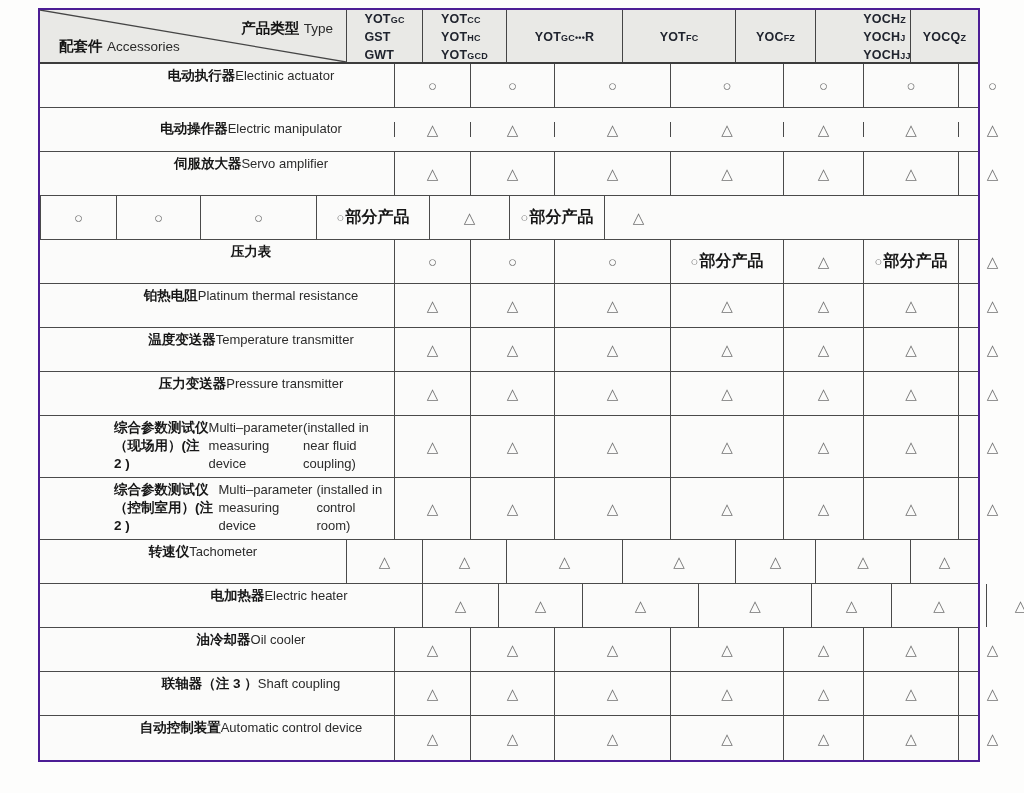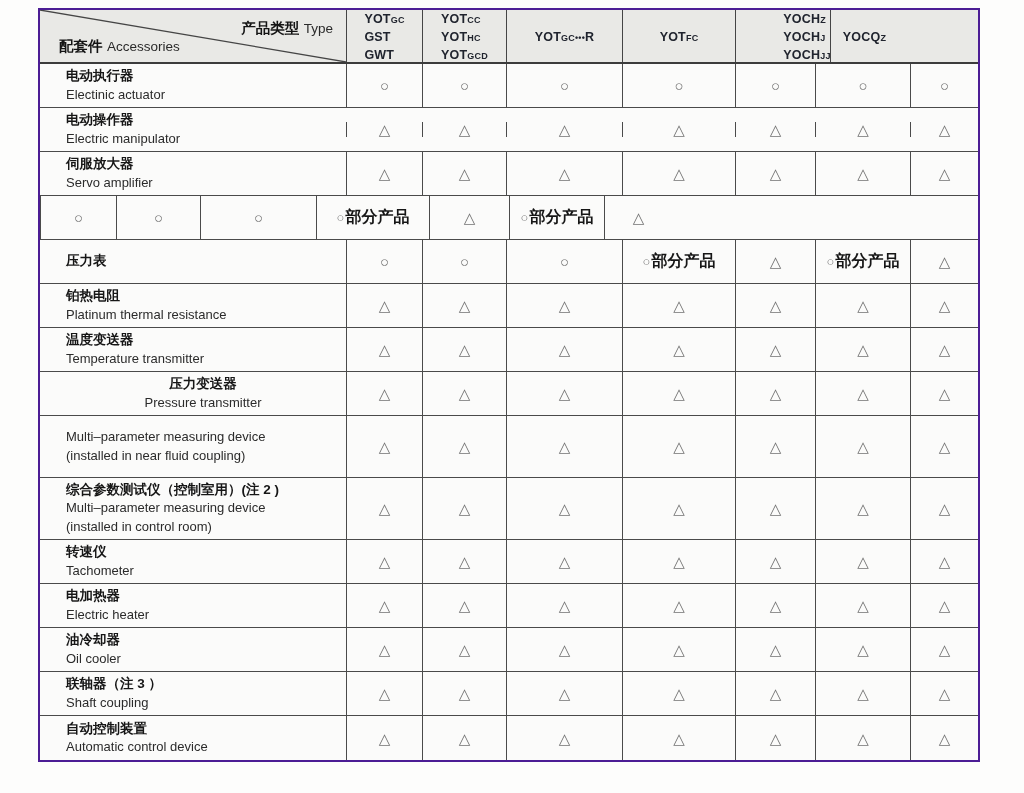--- a/index.html
+++ b/index.html
@@ -33,21 +33,21 @@
   .hline { white-space:nowrap; }
   .hseg-big { font-weight:bold; font-size:12.5px; color:#20242e; letter-spacing:0.2px; }
   .hseg-sub { font-weight:bold; font-size:9px;  color:#20242e; letter-spacing:0.2px; }
 
   
   .row { display:flex; border-bottom:1px solid #4a4a4a; background:#fbfbfa; }
   .row:last-child { border-bottom:none; }
   .label {
     flex:0 0 306px; width:306px;
     padding:3px 6px 3px 26px;
-    display:flex; flex-direction:column; justify-content:center;
+    display:flex; flex-direction:row; justify-content:center;margin-left:48px;
   }
   .label .cn { font-weight:bold; font-size:13.5px; color:#161616; line-height:1.35; }
   .label .en { font-size:13px; color:#2b2b2b; line-height:1.4; }
   .cell {
     border-left:1px solid #4a4a4a;
     display:flex; align-items:center; justify-content:center;
     white-space:nowrap;
   }
   .sym { font-size:15px; color:#737373; line-height:1; }
   .partial { font-weight:bold; font-size:16px; color:#161616; margin-left:1px; }
@@ -90,20 +90,25 @@
         <div class="hcell" style="width: 116px; flex: 0 0 116px;">
           <div class="hstack">
             <div class="hline"><span class="hseg-big">YOT</span><span class="hseg-sub">GC•••</span><span class="hseg-big">R</span></div>
           </div>
         </div>
         <div class="hcell" style="width: 113px; flex: 0 0 113px;">
           <div class="hstack">
             <div class="hline"><span class="hseg-big">YOT</span><span class="hseg-sub">FC</span></div>
           </div>
         </div>
+        <div class="hcell" style="width: 80px; flex: 0 0 80px;">
+          <div class="hstack">
+            <div class="hline"><span class="hseg-big">YOC</span><span class="hseg-sub">FZ</span></div>
+          </div>
+        </div>
         <div class="hcell" style="width: 95px; flex: 0 0 95px; padding-left: 48px;">
           <div class="hstack">
             <div class="hline"><span class="hseg-big">YOCH</span><span class="hseg-sub">Z</span></div>
             <div class="hline"><span class="hseg-big">YOCH</span><span class="hseg-sub">J</span></div>
             <div class="hline"><span class="hseg-big">YOCH</span><span class="hseg-sub">JJ</span></div>
           </div>
         </div>
         <div class="hcell" style="width: 68px; flex: 0 0 68px;">
           <div class="hstack">
             <div class="hline"><span class="hseg-big">YOCQ</span><span class="hseg-sub">Z</span></div>
@@ -322,20 +327,21 @@
           </div>
           <div class="cell" style="width: 95px; flex: 0 0 95px;">
             <span class="sym">△</span>
           </div>
           <div class="cell" style="width: 68px; flex: 0 0 68px;">
             <span class="sym">△</span>
           </div>
         </div>
         <div class="row" style="height: 62px;">
           <div class="label">
+            <div class="cn">综合参数测试仪（现场用）(注 2 )</div>
             <div class="en">Multi–parameter measuring device</div>
             <div class="en">(installed in near fluid coupling)</div>
           </div>
           <div class="cell" style="width: 76px; flex: 0 0 76px;">
             <span class="sym">△</span>
           </div>
           <div class="cell" style="width: 84px; flex: 0 0 84px;">
             <span class="sym">△</span>
           </div>
           <div class="cell" style="width: 116px; flex: 0 0 116px;">
@@ -402,21 +408,21 @@
           <div class="cell" style="width: 80px; flex: 0 0 80px;">
             <span class="sym">△</span>
           </div>
           <div class="cell" style="width: 95px; flex: 0 0 95px;">
             <span class="sym">△</span>
           </div>
           <div class="cell" style="width: 68px; flex: 0 0 68px;">
             <span class="sym">△</span>
           </div>
         </div>
-        <div class="row" style="height: 44px;">
+        <div class="row" style="height: 44px; padding-left: 28px;">
           <div class="label">
             <div class="cn">电加热器</div>
             <div class="en">Electric heater</div>
           </div>
           <div class="cell" style="width: 76px; flex: 0 0 76px;">
             <span class="sym">△</span>
           </div>
           <div class="cell" style="width: 84px; flex: 0 0 84px;">
             <span class="sym">△</span>
           </div>

